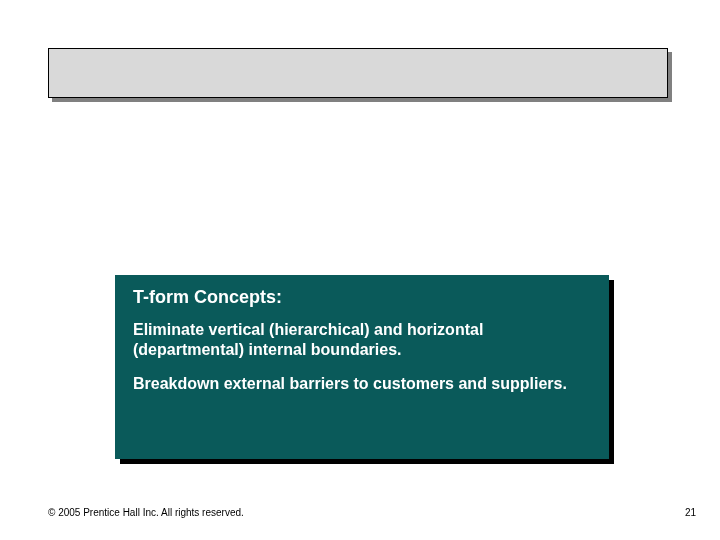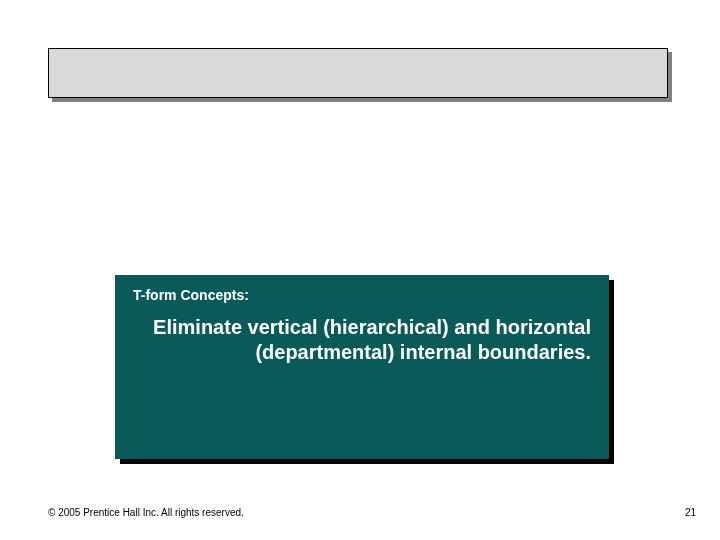--- a/index.html
+++ b/index.html
@@ -43,30 +43,29 @@
     left: 115px;
     top: 275px;
     width: 494px;
     height: 184px;
     background: #0a5a5a;
     color: #ffffff;
     box-sizing: border-box;
     padding: 12px 18px 12px 18px;
   }
   .concept-heading {
-    font-size: 14px;
+    font-size: 18px;
     font-weight: bold;
     margin-bottom: 12px;
   }
   .concept-para {
-    font-size: 20px;
+    font-size: 16px;
     font-weight: bold;
     line-height: 1.25;
     margin-bottom: 14px;
-    text-align: right;
   }
   .footer-left {
     position: absolute;
     left: 48px;
     bottom: 22px;
     font-size: 10px;
     color: #000000;
   }
   .footer-right {
     position: absolute;
@@ -79,16 +78,17 @@
 </head>
 <body>
 
 <div class="title-bar-shadow"></div>
 <div class="title-bar"></div>
 
 <div class="concept-box-shadow"></div>
 <div class="concept-box">
   <div class="concept-heading">T-form Concepts:</div>
   <div class="concept-para">Eliminate vertical (hierarchical) and horizontal (departmental) internal boundaries.</div>
+  <div class="concept-para">Breakdown external barriers to customers and suppliers.</div>
 </div>
 
 <div class="footer-left">© 2005 Prentice Hall Inc. All rights reserved.</div>
 <div class="footer-right">21</div>
 
 </body></html>

